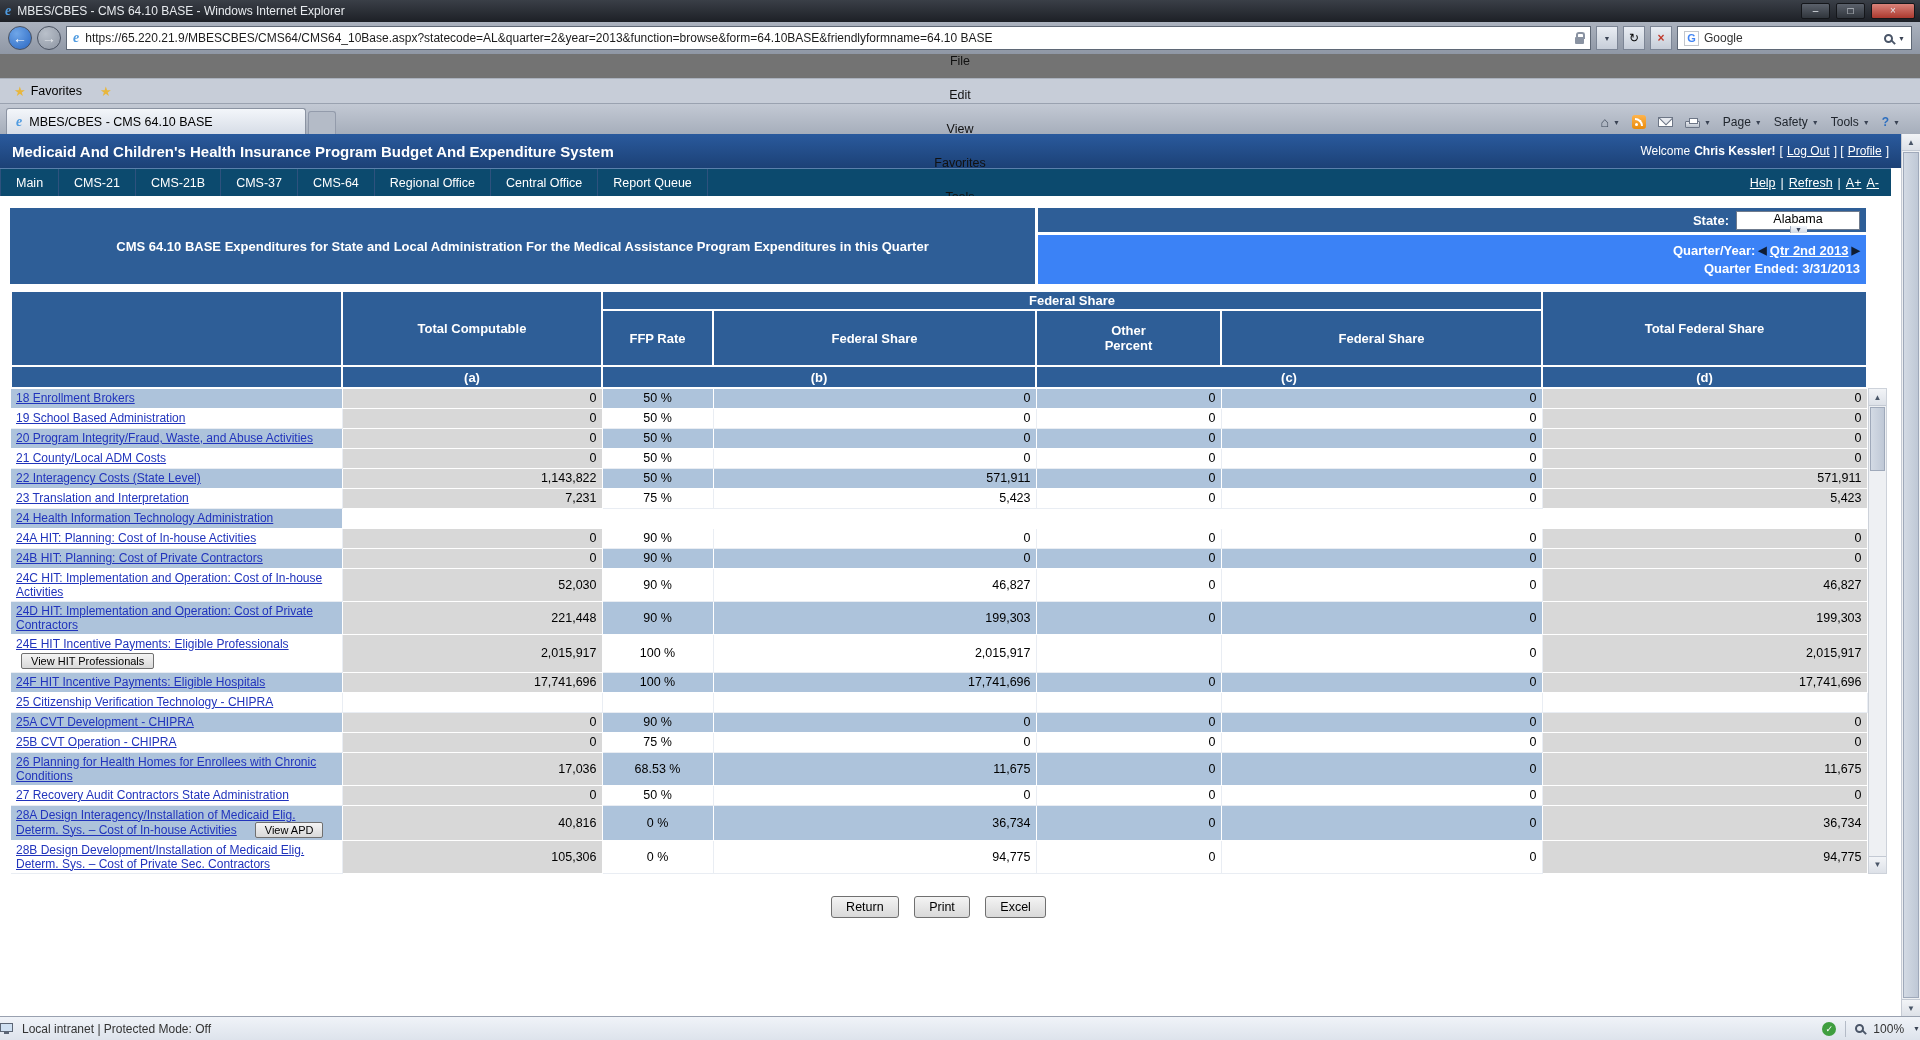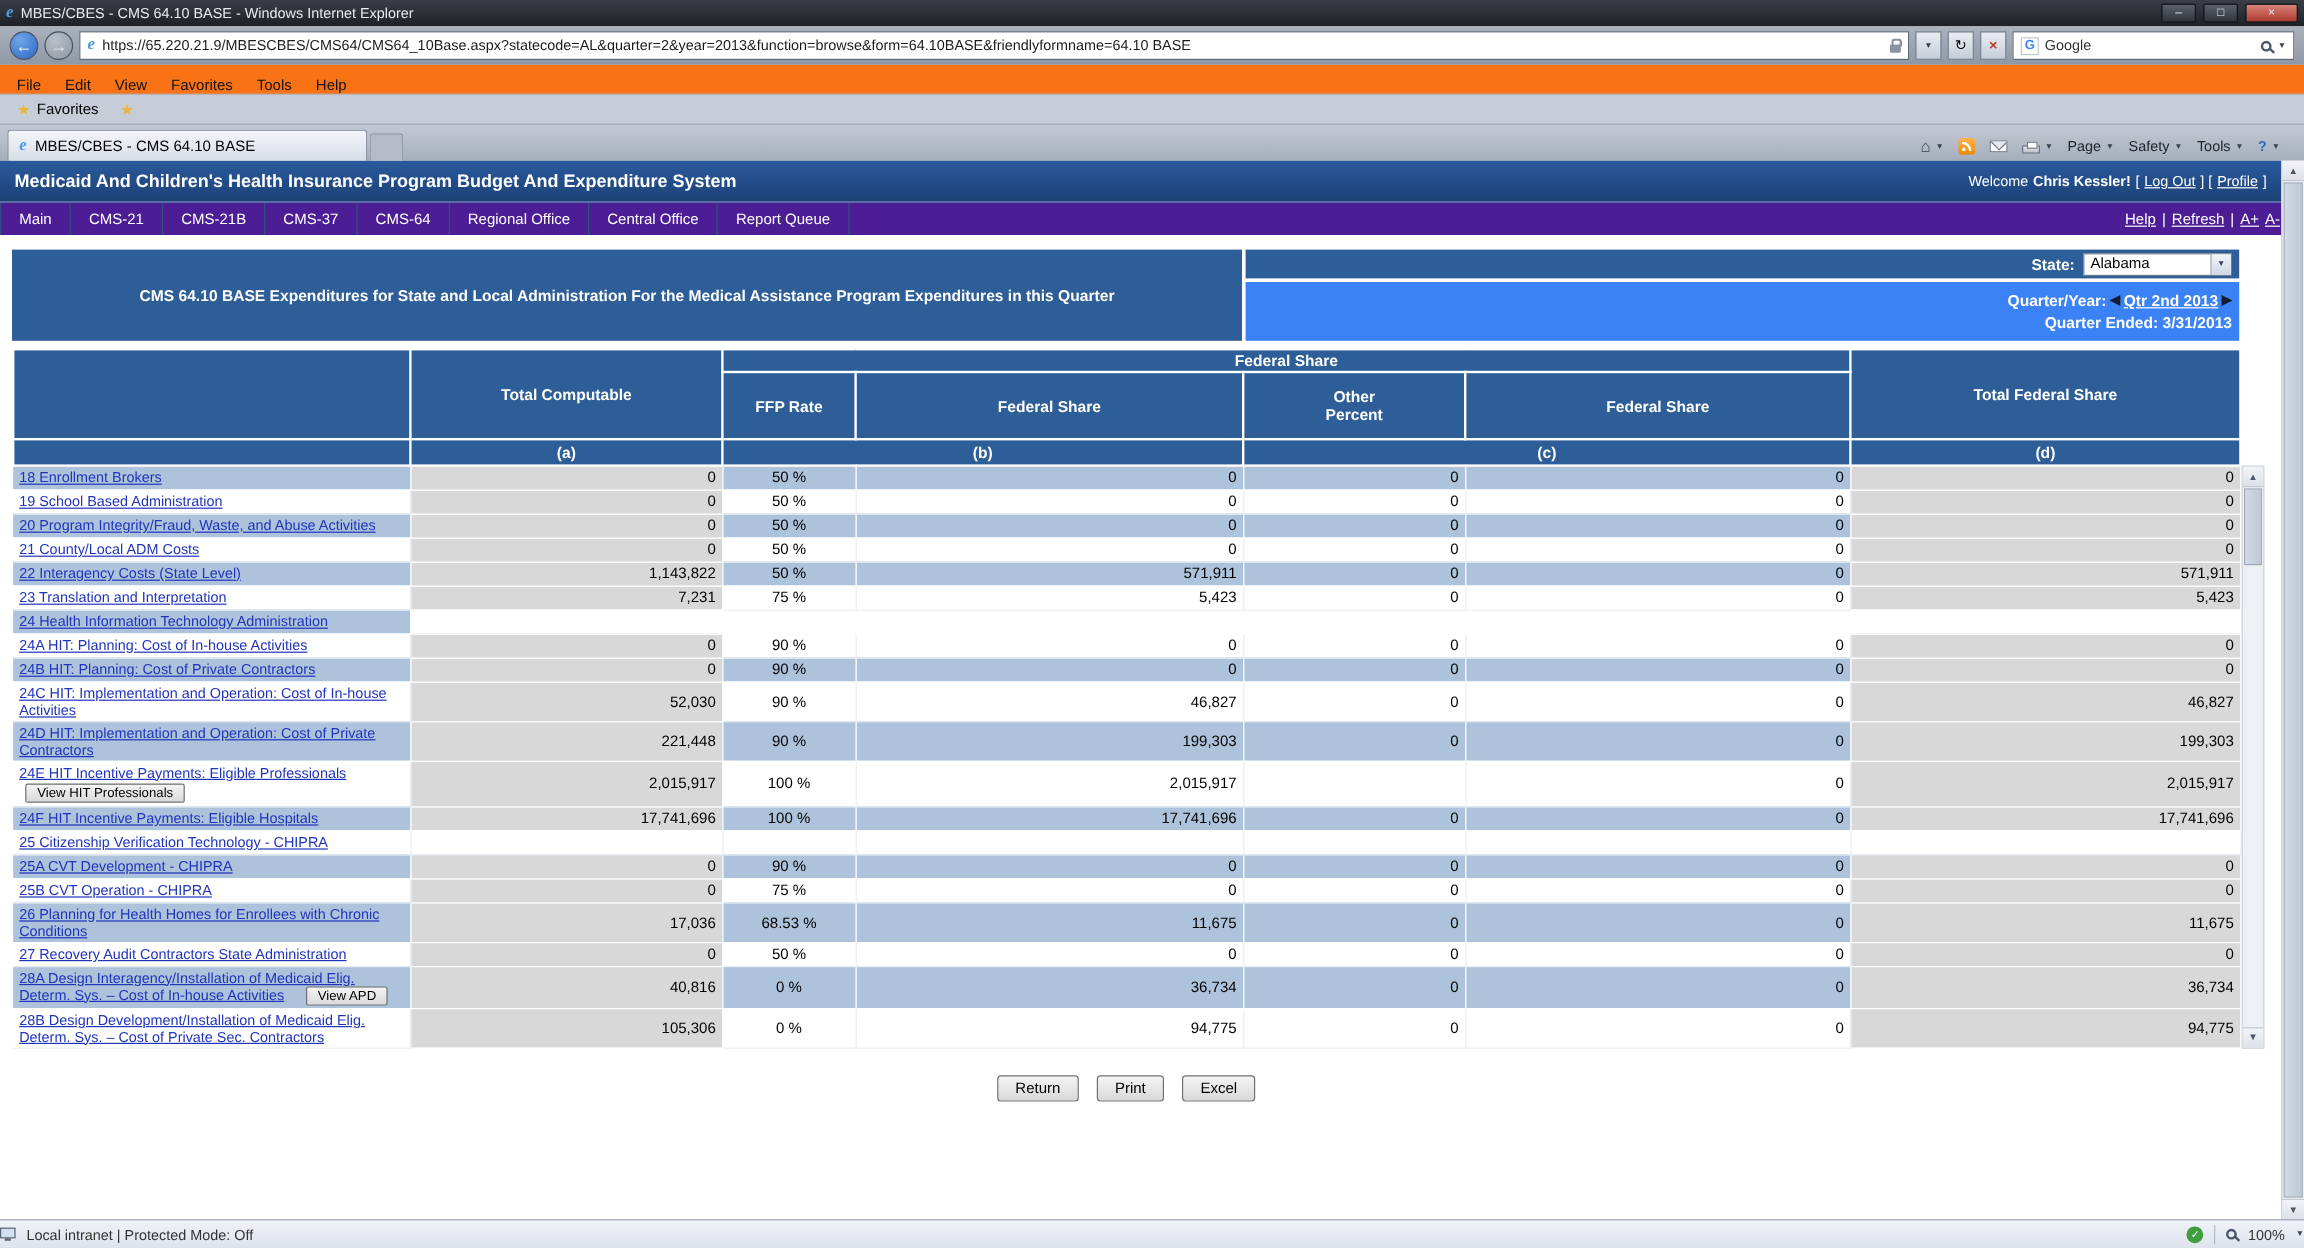--- a/index.html
+++ b/index.html
@@ -35,22 +35,22 @@
   .small-btn.stop { color:#c0392b; font-weight:bold; }
   .search-field { width:235px; height:24px; background:#fff; border:1px solid #5f6876; display:flex;
     align-items:center; gap:5px; padding:0 6px; font-size:12px; color:#333; }
   .g-icon { width:15px; height:15px; border:1px solid #c3c7cd; background:#fff; color:#4285f4;
     font-weight:bold; font-size:11px; display:flex; align-items:center; justify-content:center; }
   .mag { width:9px; height:9px; border:2px solid #4a5568; border-radius:50%; position:relative; flex:0 0 auto; }
   .mag:after { content:''; position:absolute; width:6px; height:2px; background:#4a5568;
     transform:rotate(45deg); right:-5px; bottom:-2px; }
   .tiny-caret { font-size:7px; color:#3a4354; }
 
-  .menubar { height:25px; background:#f97316; display:flex; align-items:flex-end; gap:20px;
-    padding:0 14px; font-size:12.5px; color:#111; border-bottom:1px solid #aab1bd; }
+  .menubar { height:25px; background:#737373; display:flex; align-items:center; gap:20px;
+    padding:0 14px; font-size:12.5px; color:#111; border-bottom:1px solid #aab1bd;flex-direction:column; }
   .favbar { height:25px; background:#c7cdd8; display:flex; align-items:center; gap:12px;
     padding:0 8px; border-bottom:1px solid #9aa2b0; font-size:12.5px; }
   .star { color:#e8b63c; font-size:13px; }
   .fav-btn { display:flex; align-items:center; gap:5px; padding:1px 6px; }
 
   .tabrow { height:30px; background:linear-gradient(180deg,#c3c9d4,#a6aebb); display:flex;
     align-items:flex-end; padding:0 6px; }
   .tab { height:26px; width:300px; display:flex; align-items:center; gap:7px; padding:0 9px;
     font-size:12.5px; background:linear-gradient(#f3f6fa,#d7dde7); border:1px solid #8b93a2;
     border-bottom:none; border-radius:3px 3px 0 0; }
@@ -73,38 +73,38 @@
   .help-glyph { color:#2d6fc0; font-weight:bold; }
 
   
   .appheader { height:34px; background:linear-gradient(180deg,#2a5a9d,#1c4176); color:#fff;
     display:flex; align-items:center; padding:0 12px; margin-right:19px; }
   .appheader .apptitle { font-weight:bold; font-size:15px; }
   .welcome { margin-left:auto; font-size:12px; display:flex; align-items:center; gap:4px; }
   .welcome a { color:#fff; text-decoration:underline; }
   .welcome .user { font-weight:bold; }
 
-  .navbar { height:28px; background:#4c1d95; border-top:1px solid #5a80ab; display:flex;
-    align-items:stretch; color:#fff; font-size:12.5px; margin-right:8px; }
+  .navbar { height:28px; background:#0c4a6e; border-top:1px solid #5a80ab; display:flex;
+    align-items:stretch; color:#fff; font-size:12.5px; margin-right:29px; }
   .nav-item { padding:0 15px; display:flex; align-items:center; border-right:1px solid #2e527e; }
   .nav-item:first-child { border-left:1px solid #2e527e; }
   .nav-right { margin-left:auto; display:flex; align-items:center; gap:5px; padding-right:12px; }
   .nav-right a { color:#fff; text-decoration:underline; }
 
   
   .content { position:absolute; top:196px; bottom:24px; left:0; right:19px; background:#fff; overflow:hidden; }
 
   .inforow { display:flex; margin:12px 0 0 10px; width:1856px; height:76px; gap:3px; }
   .title-box { width:1025px; background:#2e5e97; color:#fff; display:flex; align-items:center;
     justify-content:center; font-weight:bold; font-size:13px; text-align:center; padding:0 20px; }
   .right-box { flex:1; display:flex; flex-direction:column; gap:3px; }
   .state-row { height:24px; background:#2e5e97; display:flex; align-items:center;
     justify-content:flex-end; gap:7px; padding-right:6px; color:#fff; font-weight:bold; font-size:13px; }
   .state-select { width:124px; height:19px; background:#fff; border:1px solid #6f7b8d; display:flex;
-    align-items:flex-start; font-weight:normal; color:#000; font-size:12.5px; }
+    align-items:center; font-weight:normal; color:#000; font-size:12.5px;flex-direction:column; }
   .state-select .val { flex:1; padding:0 5px; }
   .state-select .dd { width:17px; height:100%; background:linear-gradient(#f2f5fa,#cfd8e6);
     border-left:1px solid #9aa6b8; display:flex; align-items:center; justify-content:center;
     font-size:7px; color:#39425a; }
   .quarter-box { flex:1; background:#3b82f6; color:#fff; font-size:13px; padding:4px 6px;
     display:flex; flex-direction:column; justify-content:center; gap:3px; }
   .q-line { display:flex; justify-content:flex-end; align-items:center; gap:3px; font-weight:bold; }
   .q-arrow { color:#101d33; font-size:11px; line-height:1; }
   .q-link { color:#fff; text-decoration:underline; font-weight:bold; }
 

